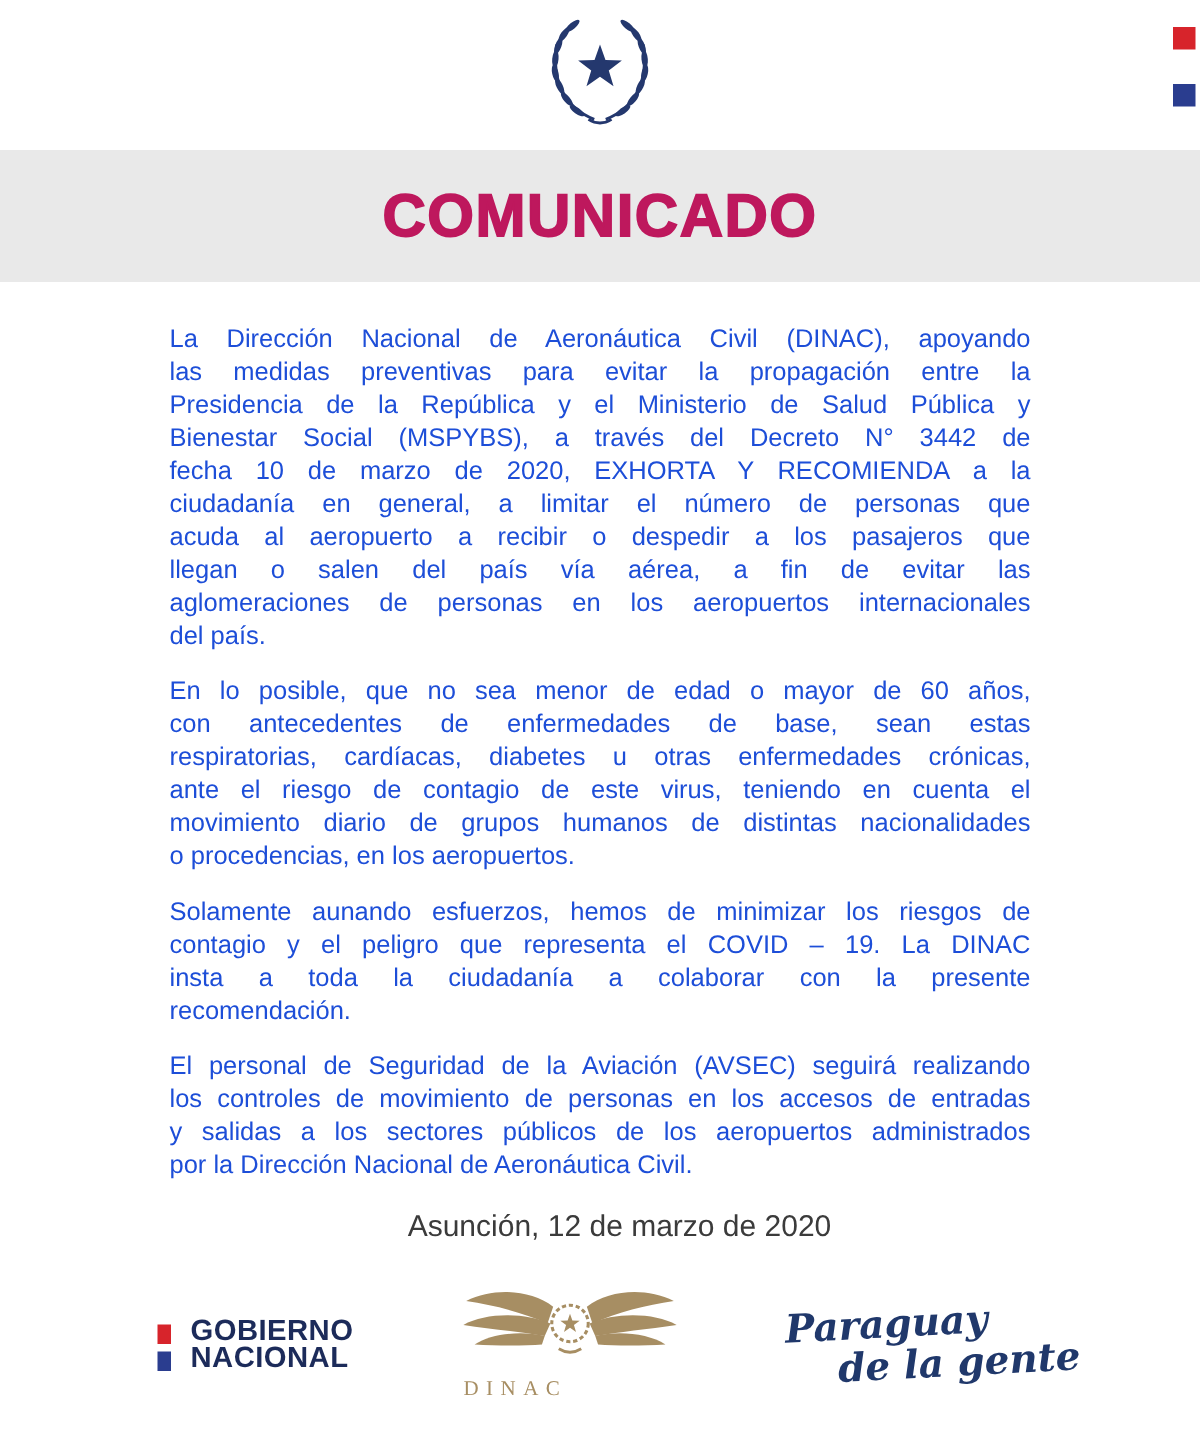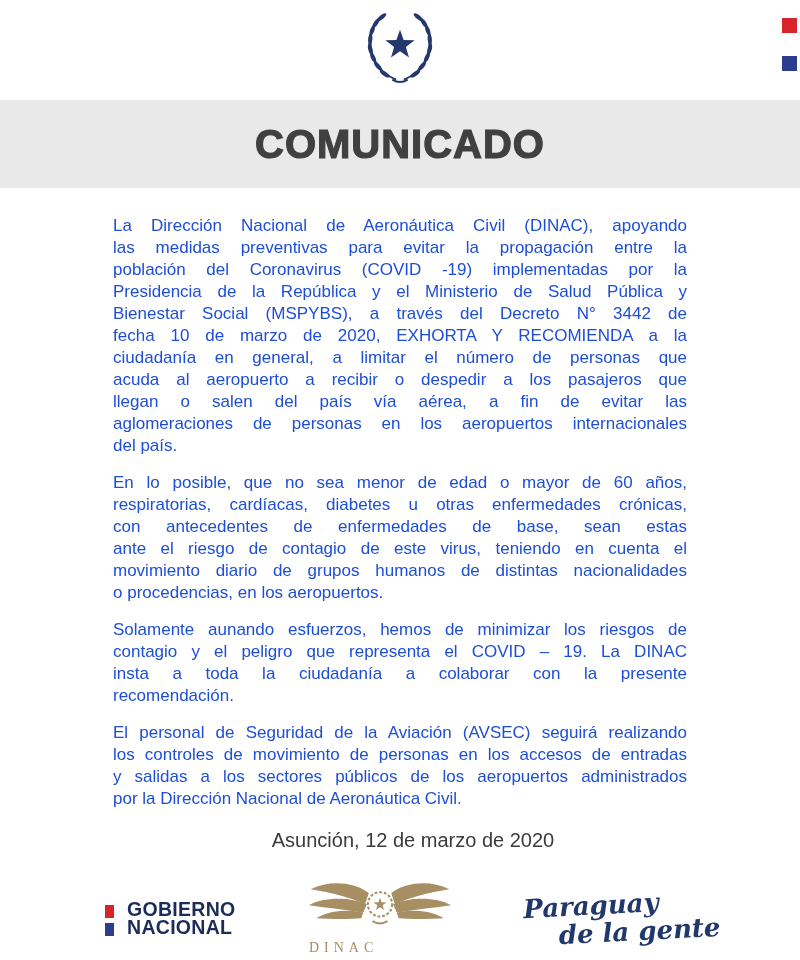--- a/index.html
+++ b/index.html
@@ -111,42 +111,41 @@
         <polygon points="50,26 53.8,36.8 65.2,37.1 56.1,44 59.4,54.9 50,48.4 40.6,54.9 43.9,44 34.8,37.1 46.2,36.8"></polygon>
       </g>
     </svg>
     <div class="flag">
       <div class="sq" style="background:#d7242b"></div>
       <div class="sq" style="background:#2a3d8f"></div>
     </div>
   </div>
 
   <div class="banner" style="background:#e9e9e9">
-    <h1 style="color:#404040">COMUNICADO</h1>
+    <h1 style="color:#be185d">COMUNICADO</h1>
   </div>
 
   <main>
     <div id="paragraphs">
         <div class="para">
           <div class="tline">La Dirección Nacional de Aeronáutica Civil (DINAC), apoyando</div>
           <div class="tline">las medidas preventivas para evitar la propagación entre la</div>
-          <div class="tline">población del Coronavirus (COVID -19)  implementadas por la</div>
           <div class="tline">Presidencia de la República y el Ministerio de Salud Pública y</div>
           <div class="tline">Bienestar Social (MSPYBS), a través del Decreto N° 3442 de</div>
           <div class="tline">fecha 10 de marzo de 2020, EXHORTA Y RECOMIENDA a la</div>
           <div class="tline">ciudadanía en general, a limitar el número de personas que</div>
           <div class="tline">acuda al aeropuerto a recibir o despedir a los pasajeros que</div>
           <div class="tline">llegan o salen del país vía aérea, a fin de evitar las</div>
           <div class="tline">aglomeraciones de personas en los aeropuertos internacionales</div>
           <div class="tline last">del país.</div>
         </div>
         <div class="para">
           <div class="tline">En lo posible, que no sea menor de edad o mayor de 60 años,</div>
+          <div class="tline">con antecedentes de enfermedades de base, sean estas</div>
           <div class="tline">respiratorias, cardíacas, diabetes u otras enfermedades crónicas,</div>
-          <div class="tline">con antecedentes de enfermedades de base, sean estas</div>
           <div class="tline">ante el riesgo de contagio de este virus, teniendo en cuenta el</div>
           <div class="tline">movimiento diario de grupos humanos de distintas nacionalidades</div>
           <div class="tline last">o procedencias, en los aeropuertos.</div>
         </div>
         <div class="para">
           <div class="tline">Solamente aunando esfuerzos, hemos de minimizar los riesgos de</div>
           <div class="tline">contagio y el peligro que representa el COVID – 19. La DINAC</div>
           <div class="tline">insta a toda la ciudadanía a colaborar con la presente</div>
           <div class="tline last">recomendación.</div>
         </div>

